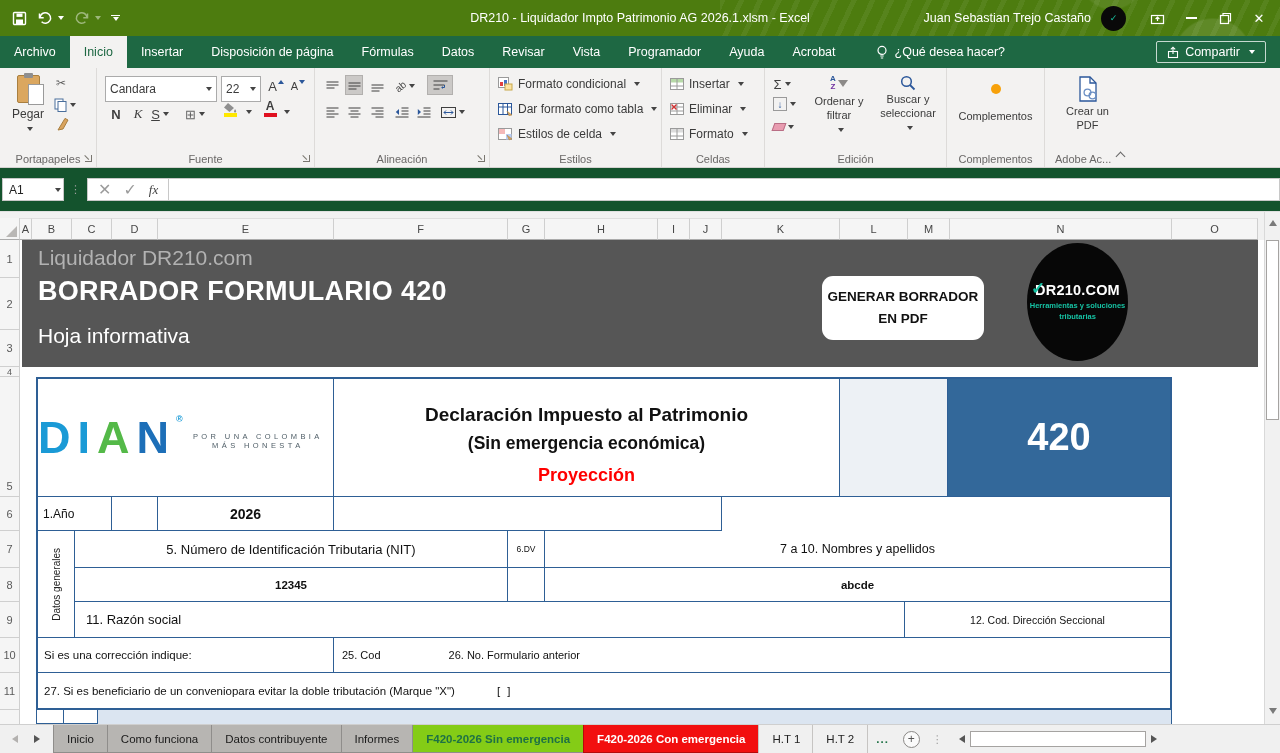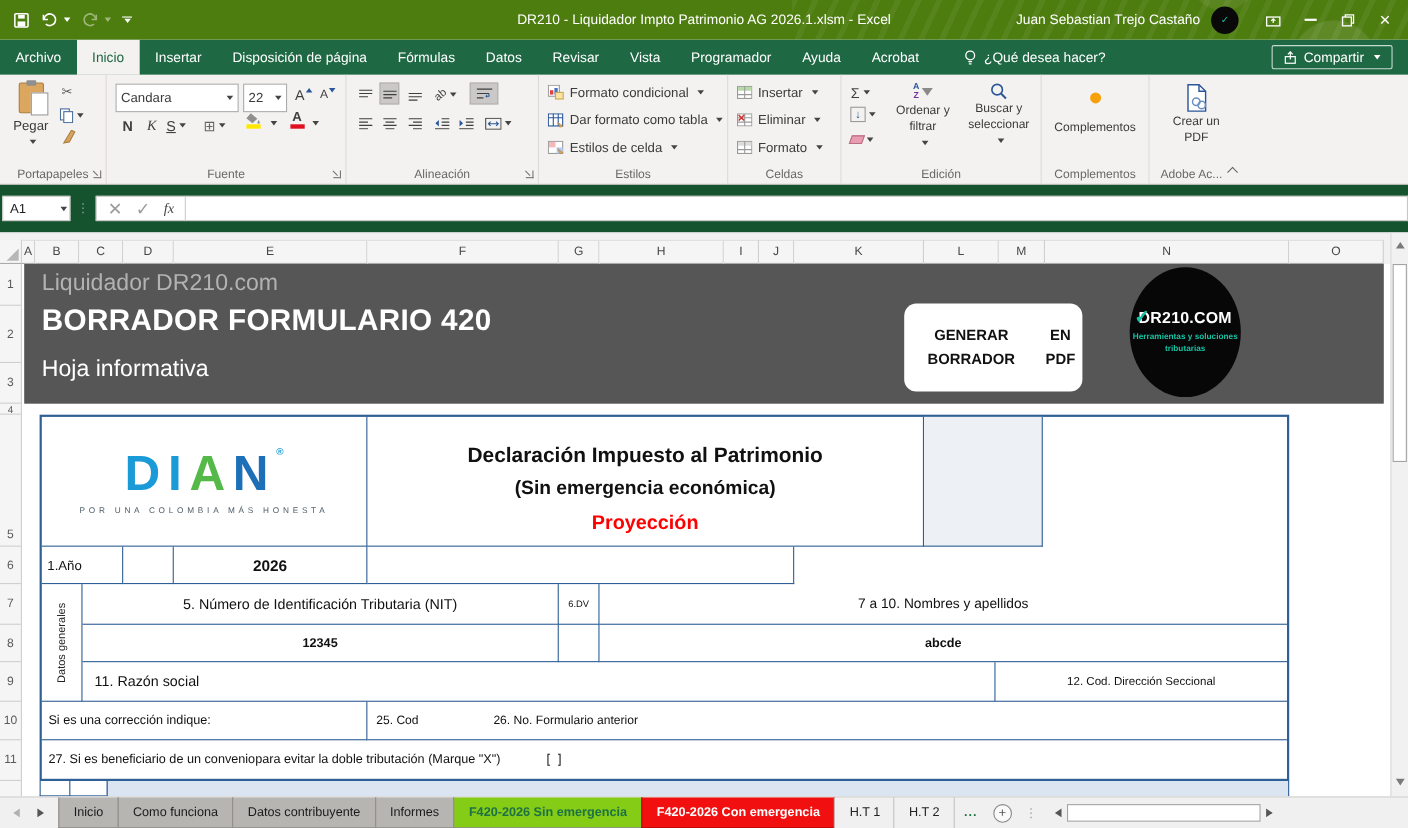--- a/index.html
+++ b/index.html
@@ -65,32 +65,32 @@
   .selall{height:22px;width:20px;background:#f5f5f5;border-right:1px solid #cfcfcf;border-bottom:1px solid #ababab;position:relative;flex:none}
   .selall::after{content:"";position:absolute;right:2px;bottom:2px;width:0;height:0;border-left:11px solid transparent;border-bottom:11px solid #b9b7b5}
   
   .canvas{position:relative;height:484px;background:#fff}
   .gutter{position:absolute;left:0;top:0;width:20px;height:484px;background:#f5f5f5;border-right:1px solid #cfcfcf}
   .rnum{border-bottom:1px solid #cfcfcf;display:flex;align-items:center;justify-content:center;font-size:11px;color:#5a5a5a;overflow:hidden}
   .banner{position:absolute;left:22px;top:0;width:1236px;height:127px;background:#565656;color:#fff}
   .bm-sub{position:absolute;left:16px;top:6px;font-size:21px;color:#b2b2b2}
   .bm-title{position:absolute;left:16px;top:36px;font-size:27px;font-weight:bold;letter-spacing:.3px}
   .bm-cap{position:absolute;left:16px;top:84px;font-size:21px}
-  .pdfbtn{position:absolute;left:800px;top:36px;width:162px;height:80px;background:#fff;border-radius:11px;color:#111;font-weight:bold;font-size:13.5px;display:flex;flex-direction:row;align-items:center;justify-content:center;line-height:1.6;text-align:center}
+  .pdfbtn{position:absolute;left:800px;top:36px;width:162px;height:64px;background:#fff;border-radius:11px;color:#111;font-weight:bold;font-size:13.5px;display:flex;flex-direction:column;align-items:center;justify-content:center;line-height:1.6;text-align:center}
   .blogo{position:absolute;left:1005px;top:3px;width:101px;height:118px;background:#070707;border-radius:50%;display:flex;flex-direction:column;align-items:center;justify-content:center;text-align:center}
   .blogo .main{position:relative;color:#fff;font-weight:bold;font-size:14.5px;letter-spacing:.2px}
   .blogo .chk{position:absolute;left:-4px;top:-4px;color:#16c3a4;font-size:17px;font-weight:bold}
   .blogo .tag{color:#16c3a4;font-size:7.5px;font-weight:bold;line-height:1.35;margin-top:3px}
   
   .form{position:absolute;left:36px;top:137px;width:1136px;height:333px;border:2px solid #2e5f95;background:#fff}
   .fc{position:absolute;border-right:1px solid #2e5f95;border-bottom:1px solid #2e5f95;display:flex;align-items:center;font-size:12px;color:#111}
   .fc.nr{border-right:none}
   .fc.nb{border-bottom:none}
   .fc.c{justify-content:center;text-align:center}
-  .dianwrap{flex-direction:column;justify-content:center}
+  .dianwrap{flex-direction:row;justify-content:center}
   .dianword{font-size:45px;font-weight:bold;letter-spacing:7px;line-height:1}
   .dianword .reg{font-size:9px;vertical-align:top;color:#1a9ad6;letter-spacing:0}
   .dslogan{font-size:7.5px;letter-spacing:3.4px;color:#4e5d66;margin-top:7px}
   .ftitle{flex-direction:column;justify-content:flex-start;padding-top:14px;font-weight:bold}
   .ft1{font-size:19px}.ft2{font-size:17.5px;margin-top:7px}.ft3{font-size:18px;color:#ff0000;margin-top:11px}
   .f420{background:#33689a;color:#fff;font-size:38px;font-weight:bold;justify-content:center}
   .vlabel{writing-mode:vertical-rl;transform:rotate(180deg);font-size:10px;color:#222;display:flex;align-items:center;justify-content:center}
   .band12{position:absolute;top:470px;height:14px;background:#dbe5f1}
   .wcell12{position:absolute;top:470px;height:14px;background:#fff;border:1px solid #2e5f95;border-top:none}
   
@@ -586,20 +586,23 @@
     <div class="fc c dianwrap" style="left:0;top:0;width:296px;height:118px">
       <div class="dianword"><span style="color:#1a9ad6">D</span><span style="color:#1a9ad6">I</span><span style="color:#54b948">A</span><span style="color:#1d6fb8">N</span><span class="reg">®</span></div>
       <div class="dslogan">POR UNA COLOMBIA MÁS HONESTA</div>
     </div>
     <div class="fc c ftitle" style="left:296px;top:0;width:506px;height:118px">
       <span class="ft1">Declaración Impuesto al Patrimonio</span>
       <span class="ft2">(Sin emergencia económica)</span>
       <span class="ft3">Proyección</span>
     </div>
     <div class="fc" style="left:802px;top:0;width:108px;height:118px;background:#edf1f5"></div>
+    <div class="fc nr c f420" style="left:910px;top:0;width:222px;height:118px">
+        <span>420</span>
+      </div>
 
     <div class="fc" style="left:0;top:118px;width:74px;height:34px;padding-left:5px">
         <span>1.Año</span>
       </div>
     <div class="fc" style="left:74px;top:118px;width:46px;height:34px"></div>
     <div class="fc c" style="left:120px;top:118px;width:176px;height:34px;font-weight:bold;font-size:14px">
         <span>2026</span>
       </div>
     <div class="fc" style="left:296px;top:118px;width:388px;height:34px"></div>
 

